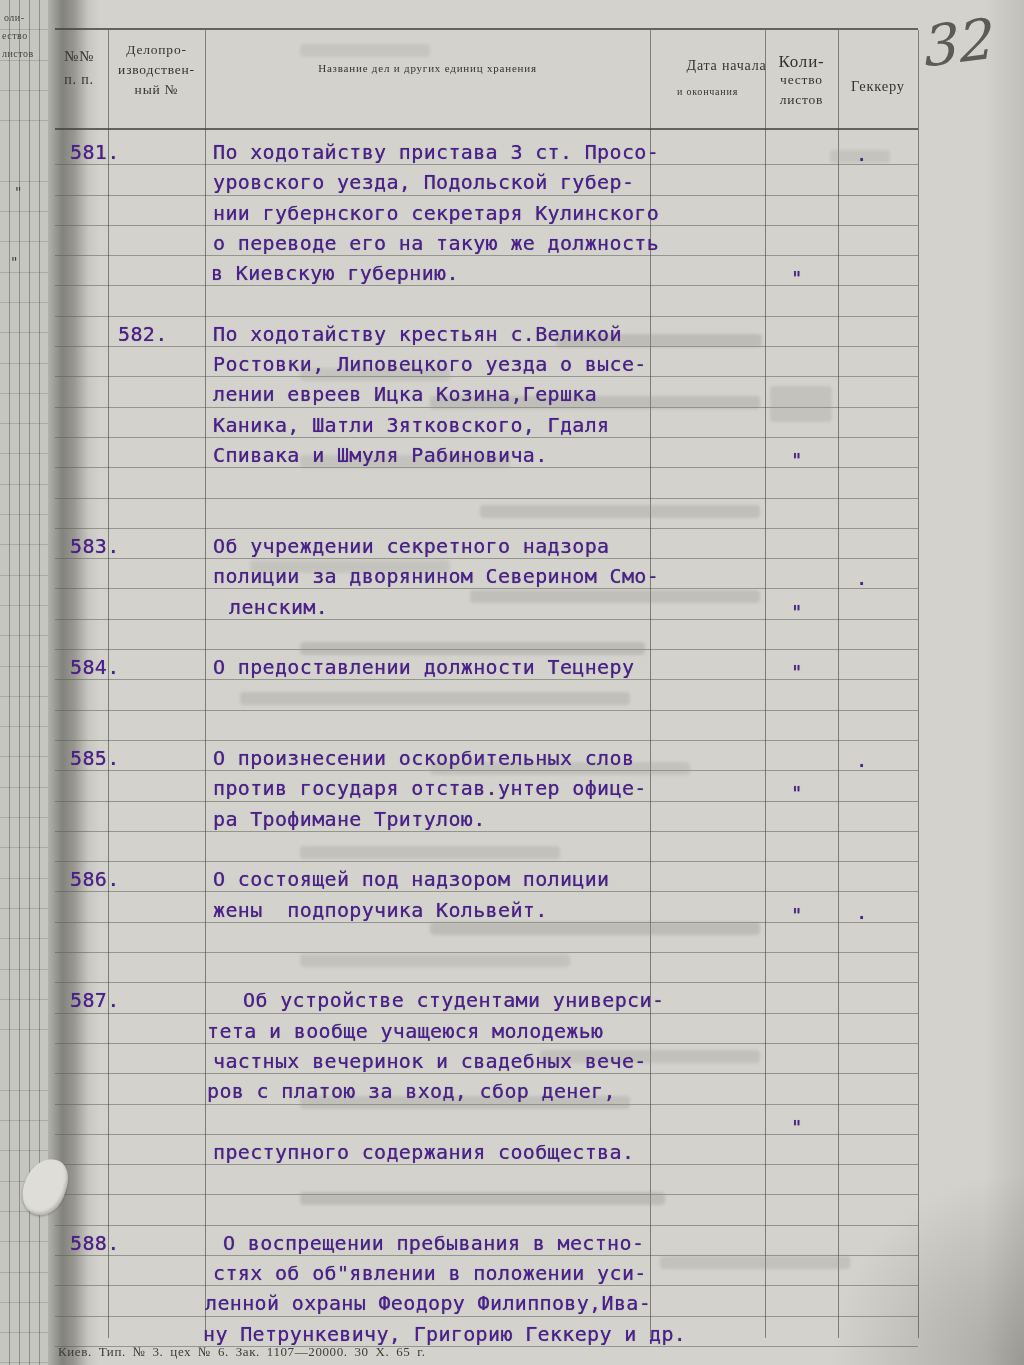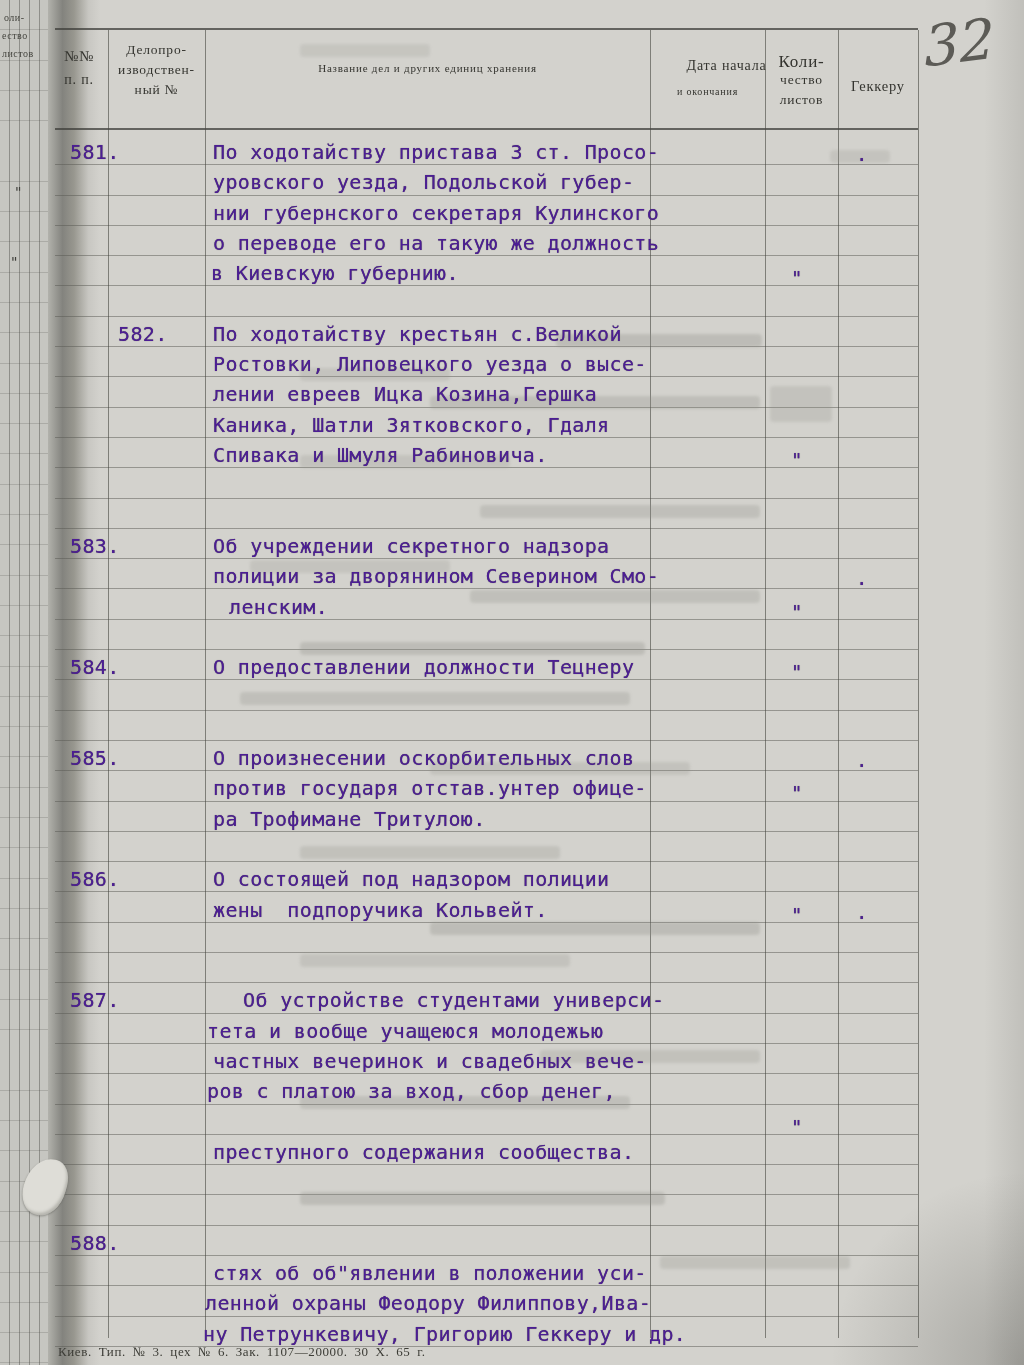--- a/index.html
+++ b/index.html
@@ -149,20 +149,21 @@
       <div class="abs typed mark" style="top: 902.5px; left: 791px;">"</div>
       <div class="abs typed mark" style="top: 899.5px; left: 856px;">.</div>
       <div class="abs typed" style="top: 988.4px; left: 70px;">587.</div>
       <div class="abs typed" style="top: 988.4px; left: 231px; margin-left: 12px;">Об устройстве студентами универси-</div>
       <div class="abs typed" style="top: 1018.7px; left: 207px;">тета и вообще учащеюся молодежью</div>
       <div class="abs typed" style="top: 1049px; left: 213px;">частных вечеринок и свадебных вече-</div>
       <div class="abs typed" style="top: 1079.3px; left: 207px;">ров с платою за вход, сбор денег,</div>
       <div class="abs typed" style="top: 1139.9px; left: 213px;">преступного содержания сообщества.</div>
       <div class="abs typed mark" style="top: 1114.6px; left: 791px;">"</div>
       <div class="abs typed" style="top: 1230.8px; left: 70px;">588.</div>
+      <div class="abs typed" style="top: 1230.8px; left: 223px;">О воспрещении пребывания в местно-</div>
       <div class="abs typed" style="top: 1261.1px; left: 213px;">стях об об"явлении в положении уси-</div>
       <div class="abs typed" style="top: 1291.4px; left: 205px;">ленной охраны Феодору Филиппову,Ива-</div>
       <div class="abs typed" style="top: 1321.7px; left: 203px;">ну Петрункевичу, Григорию Геккеру и др.</div>
     </div>
 
   <div class="abs imprint" style="left:58px;top:1344px;">Киев.  Тип.  №  3.  цех  №  6.  Зак.  1107—20000.  30  X.  65  г.</div>
 
   <div class="abs right-shade"></div>
   <div class="abs corner-shade"></div>
 

